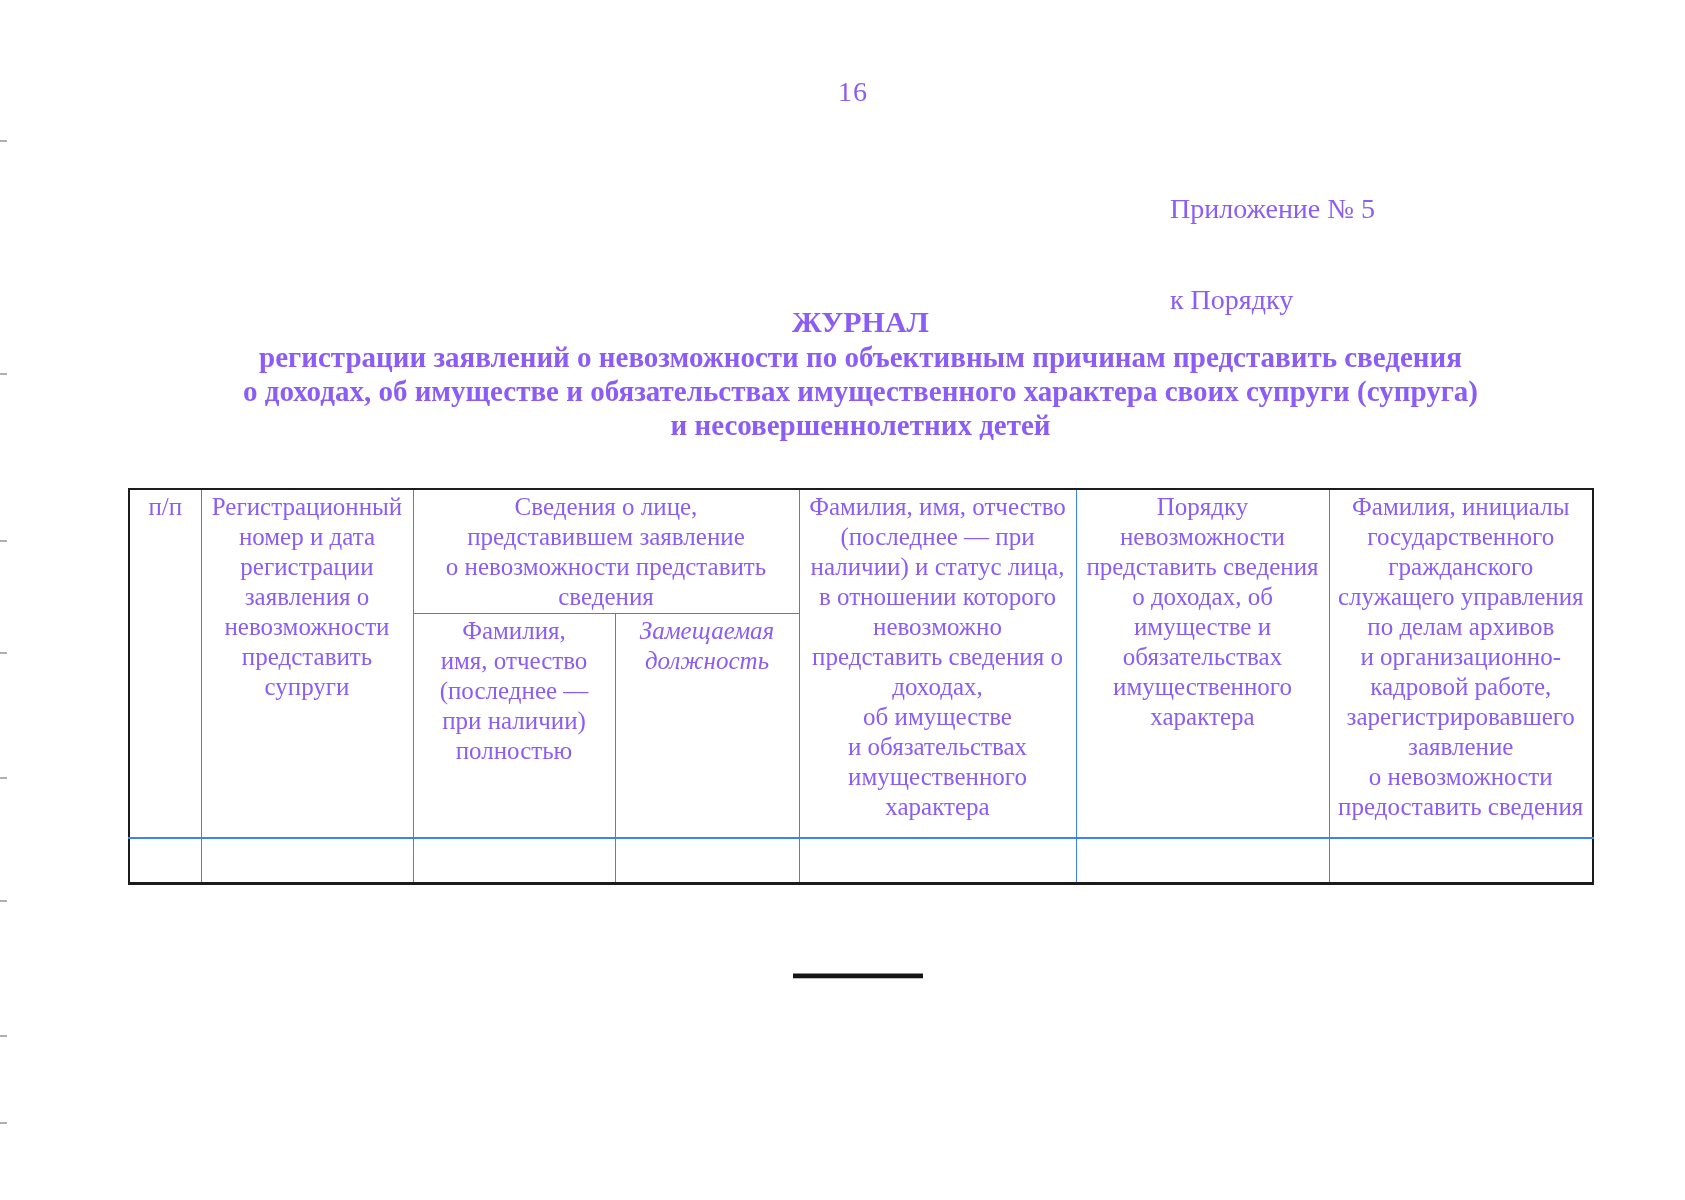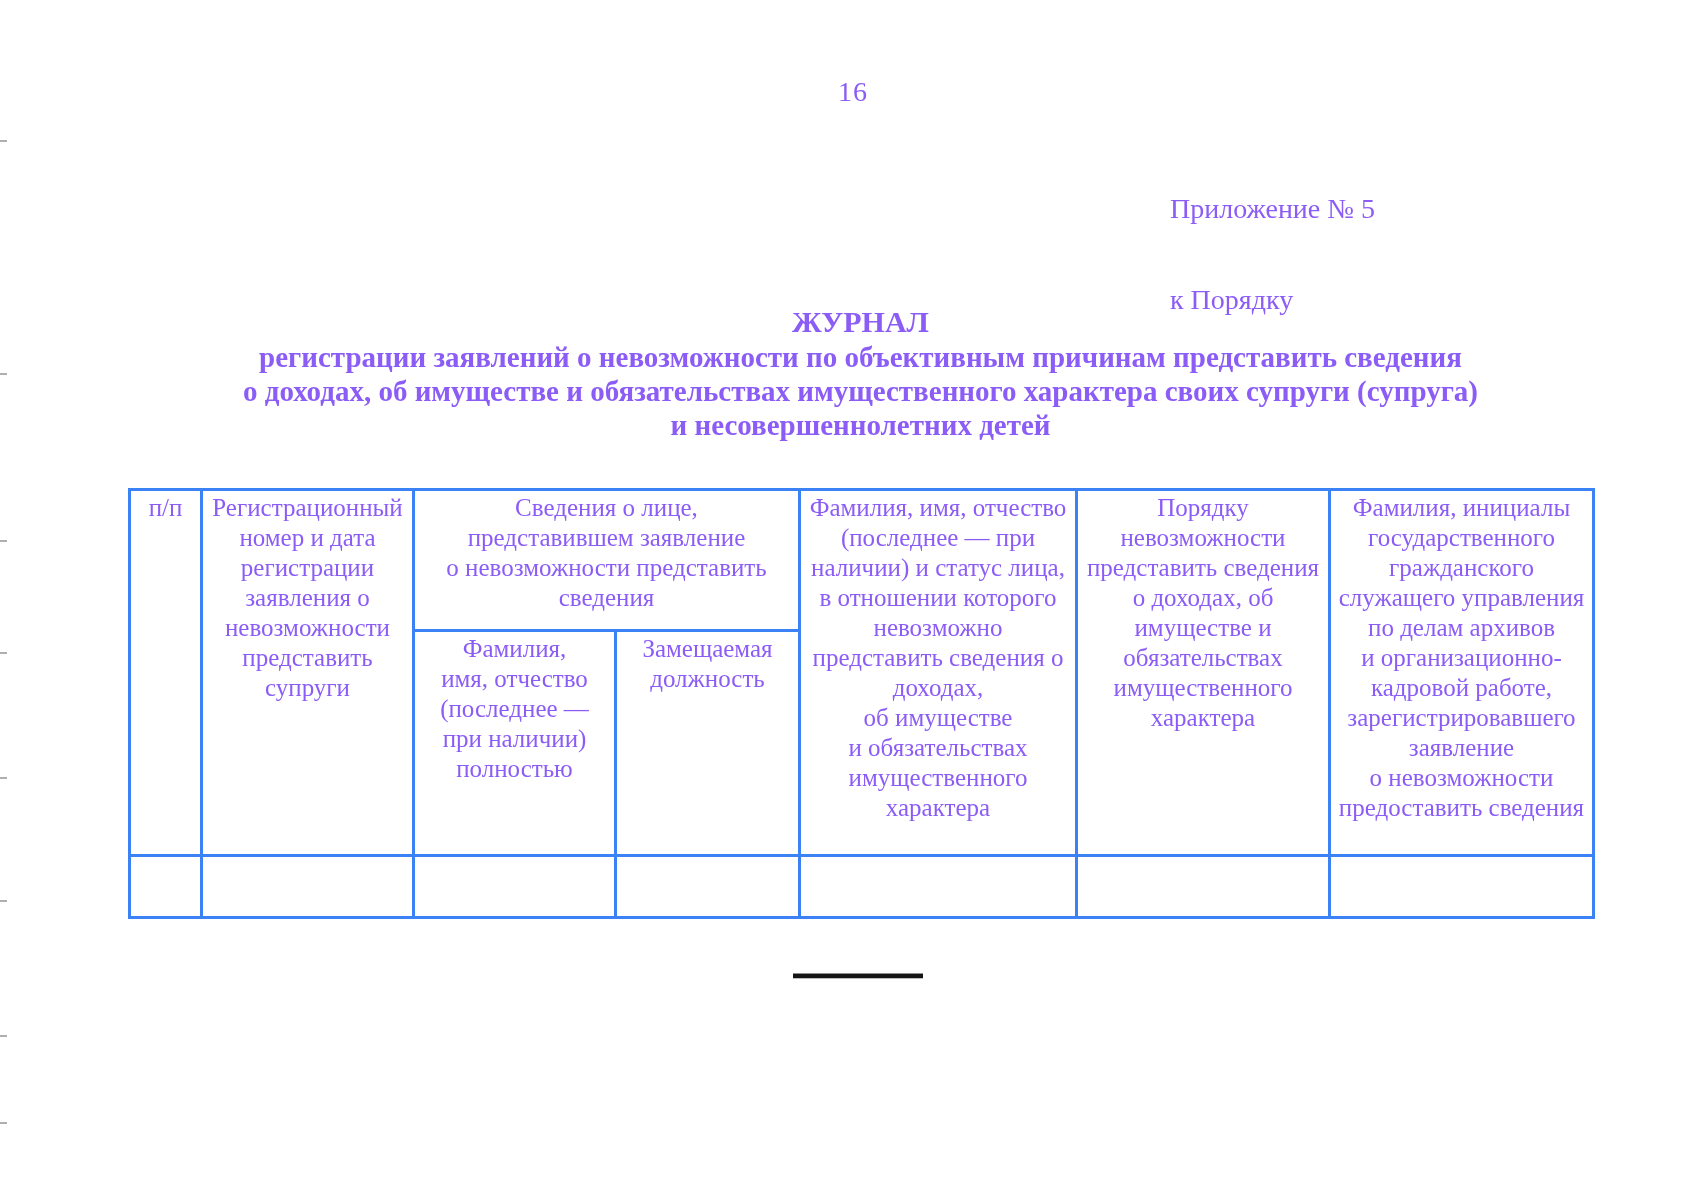--- a/index.html
+++ b/index.html
@@ -69,39 +69,39 @@
     position: absolute;
     left: 128px;
     top: 488px;
     width: 1464px;
     border-collapse: collapse;
     table-layout: fixed;
     border: 2px solid #1c1c1c;
     border-bottom-width: 3px;
   }
   .doc-table th, .doc-table td {
-    border: 3px solid #3b82f6;
+    border: 1px solid #3b82f6;
     font-weight: normal;
     font-size: 25px;
     line-height: 30px;
     vertical-align: top;
-    padding: 2px 3px 16px 3px;
+    padding: 2px 3px 0 3px;
     white-space: pre-line;
     overflow: hidden;
   }
   .row-group   { height: 124px; }
   .row-sub     { height: 225px; }
   .row-data    { height: 45px; }
   .row-data td { border-top-width: 2px; height: 41px; }
 
   .c-no        { padding-top: 3px; }
   .c-reg       { padding-top: 3px; }
   .c-group     { padding-top: 3px; }
   .c-name      { padding-top: 1px; }
-  .c-post      { padding-top: 1px; }
+  .c-post      { padding-top: 1px; font-style: italic; }
   .c-subject   { padding-top: 13px; margin-left: 37px; }
   .c-reason    { padding-top: 21px; }
   .c-registrar { padding-top: 13px; border-radius: 18px; }
 
   
   .footer-line {
     position: absolute;
     left: 793px;
     top: 974px;
     width: 130px;

